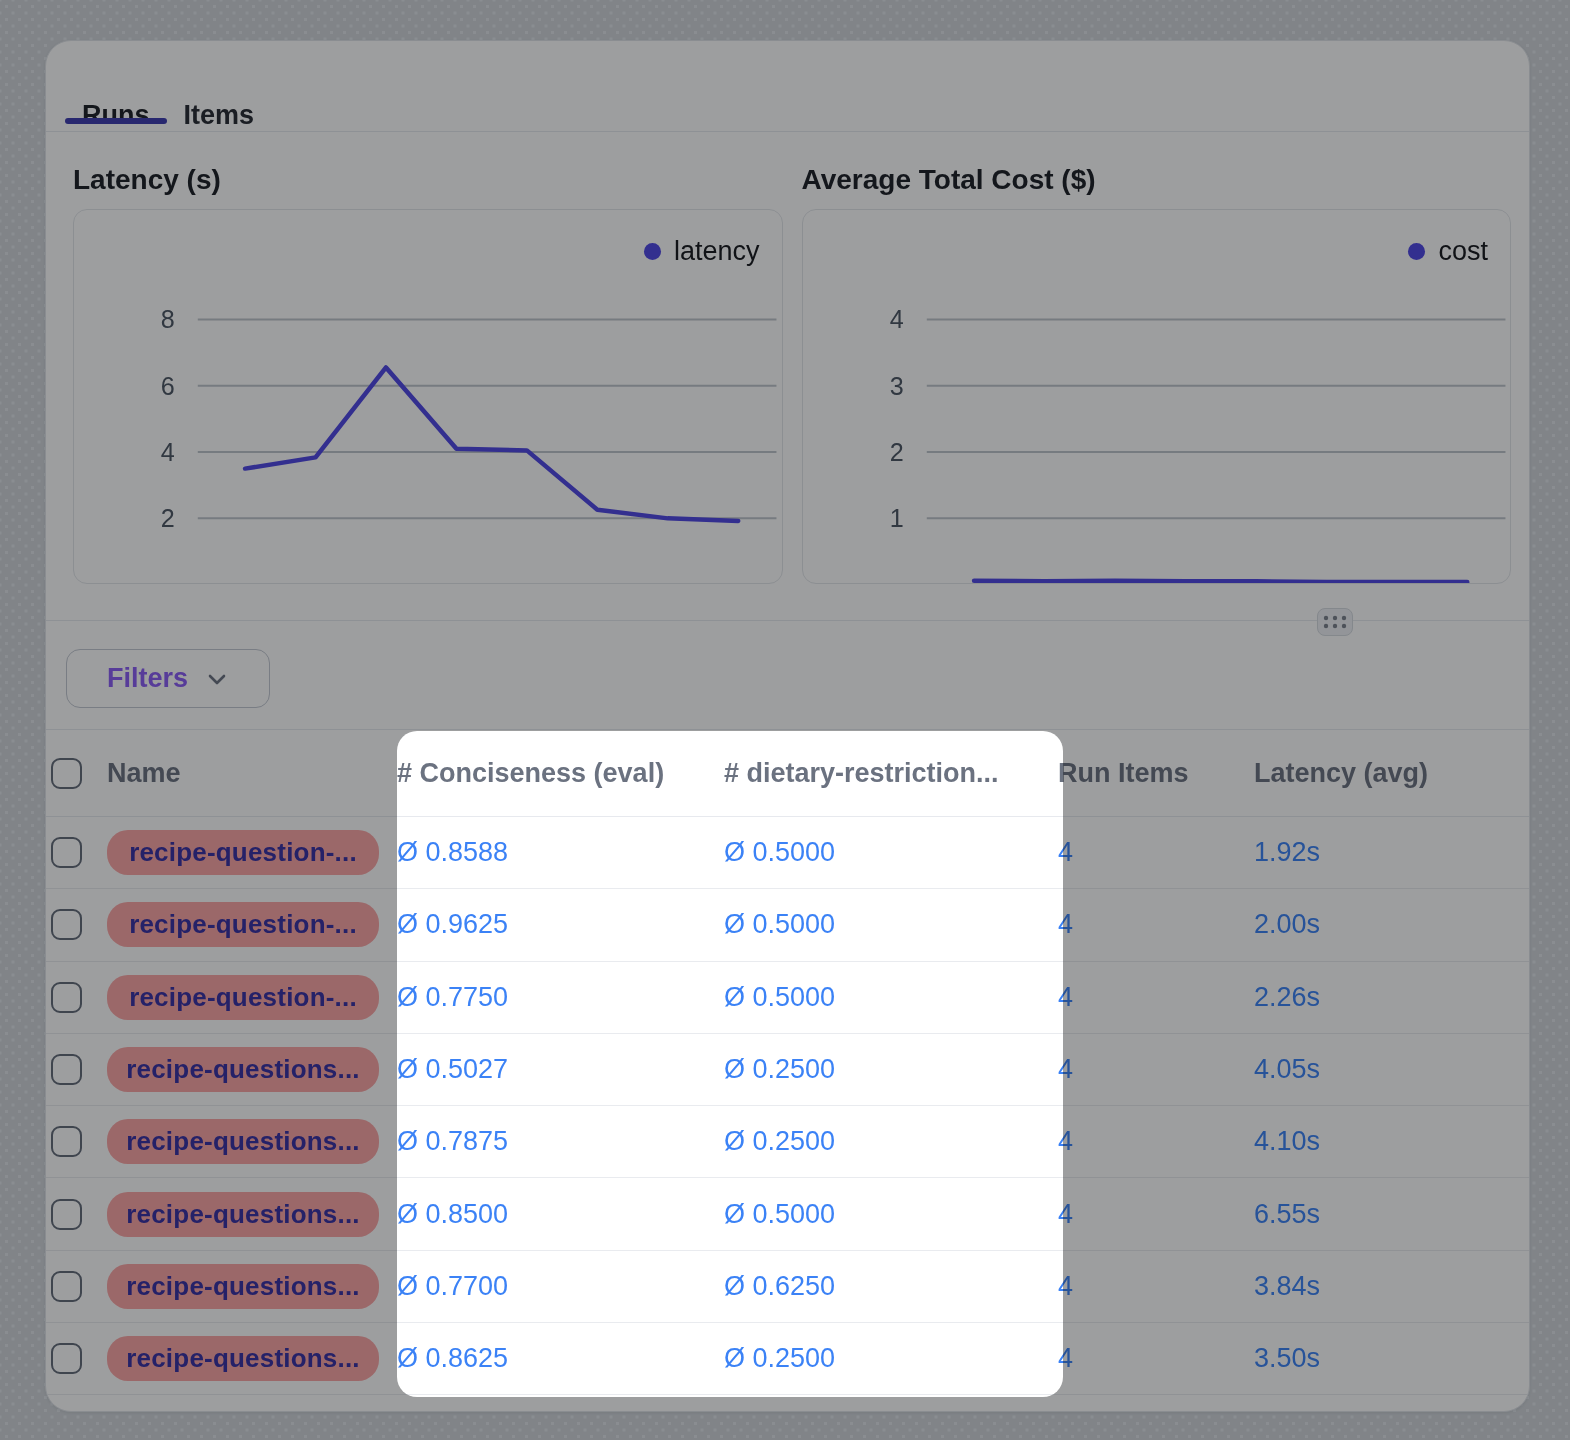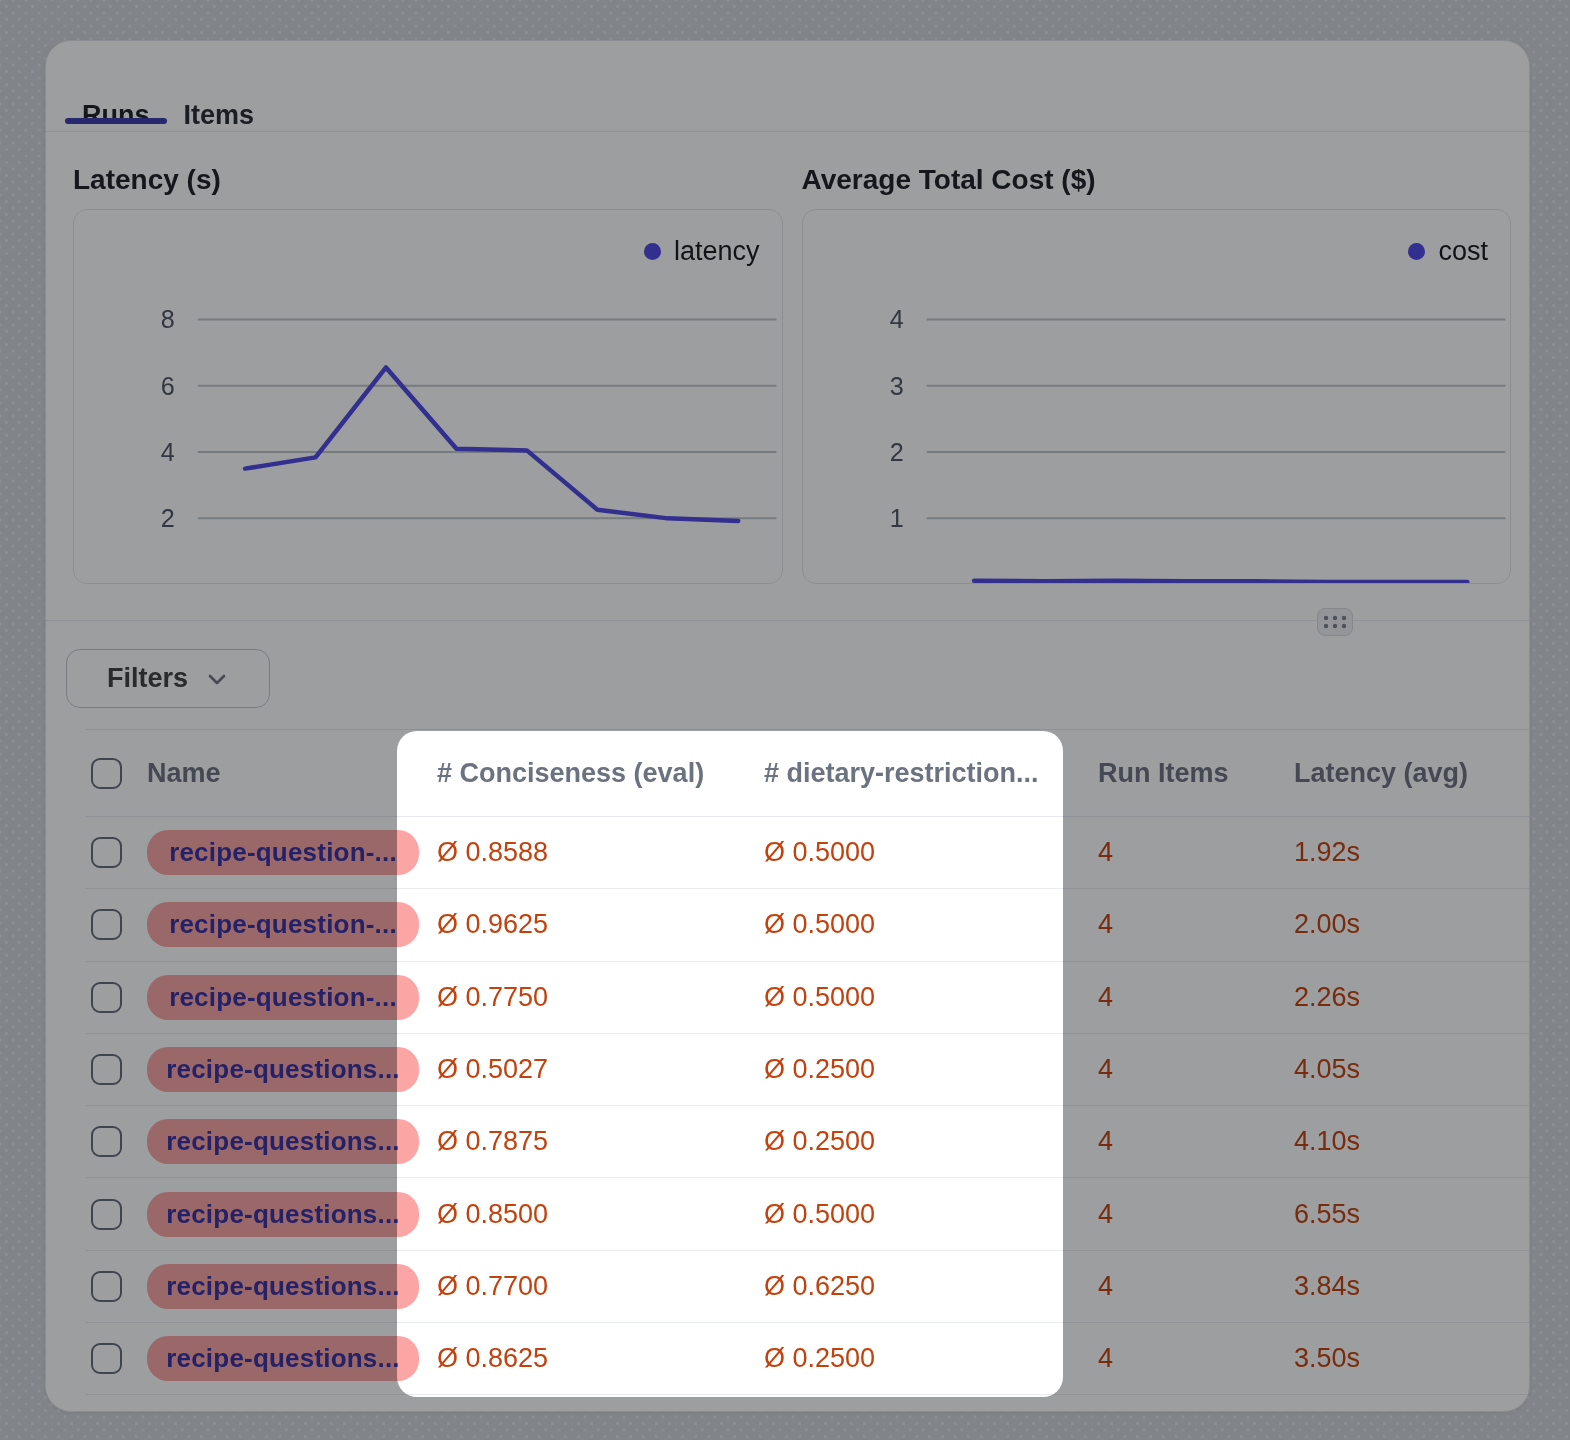--- a/index.html
+++ b/index.html
@@ -37,34 +37,34 @@
   .legend{position:absolute;top:26px;right:22px;display:flex;align-items:center;gap:13px;}
   .legend-dot{width:17px;height:17px;border-radius:50%;background:#4f46e5;}
   .legend-label{font-size:27px;color:#16181d;}
   .grip{position:absolute;left:1271px;top:567px;width:36px;height:28px;border-radius:8px;
         background:#eef1f5;border:1px solid #d6dae0;box-sizing:border-box;z-index:5;
         display:flex;align-items:center;justify-content:center;cursor:grab;}
   
   .filters-row{height:108px;padding:28px 0 0 20px;box-sizing:border-box;}
   .filters-btn{display:inline-flex;align-items:center;gap:17px;width:204px;height:59px;
         box-sizing:border-box;justify-content:center;border:1.5px solid #c3c8d2;border-radius:14px;
-        background:#fff;font-size:27px;font-weight:600;color:#404040;cursor:pointer;
+        background:#fff;font-size:27px;font-weight:600;color:#8b5cf6;cursor:pointer;
         font-family:inherit;}
   
   .thead,.tr{display:grid;grid-template-columns:56px 290px 327px 334px 196px 1fr;
-        align-items:center;padding-left:5px;box-sizing:border-box;margin-left:40px;}
+        align-items:center;padding-left:5px;box-sizing:border-box;}
   .thead{height:88px;border-top:1px solid #e7e9ee;border-bottom:1px solid #e7e9ee;
         color:#6b7280;font-size:27px;font-weight:600;}
   .tr{height:72.3px;border-bottom:1px solid #e9ebef;}
   .checkbox{width:31px;height:31px;border:2.5px solid #636b79;border-radius:9px;
         background:transparent;box-sizing:border-box;cursor:pointer;}
   .badge{width:272px;height:45px;border-radius:21px;background:#fca5a5;color:#3730a3;
         font-size:26px;font-weight:700;display:flex;align-items:center;justify-content:center;
         letter-spacing:.2px;cursor:pointer;white-space:nowrap;overflow:hidden;}
-  .cell{font-size:27px;color:#c2410c;white-space:nowrap;}
+  .cell{font-size:27px;color:#3b82f6;white-space:nowrap;}
   .hdr{white-space:nowrap;overflow:hidden;text-overflow:ellipsis;padding-right:10px;}
   
   .spotlight{position:absolute;left:397px;top:731px;width:666px;height:666px;
         border-radius:20px;box-shadow:0 0 0 2500px rgba(10,12,16,0.40);
         pointer-events:none;z-index:50;}
 </style>
 </head>
 <body>
 
 <div class="card">

